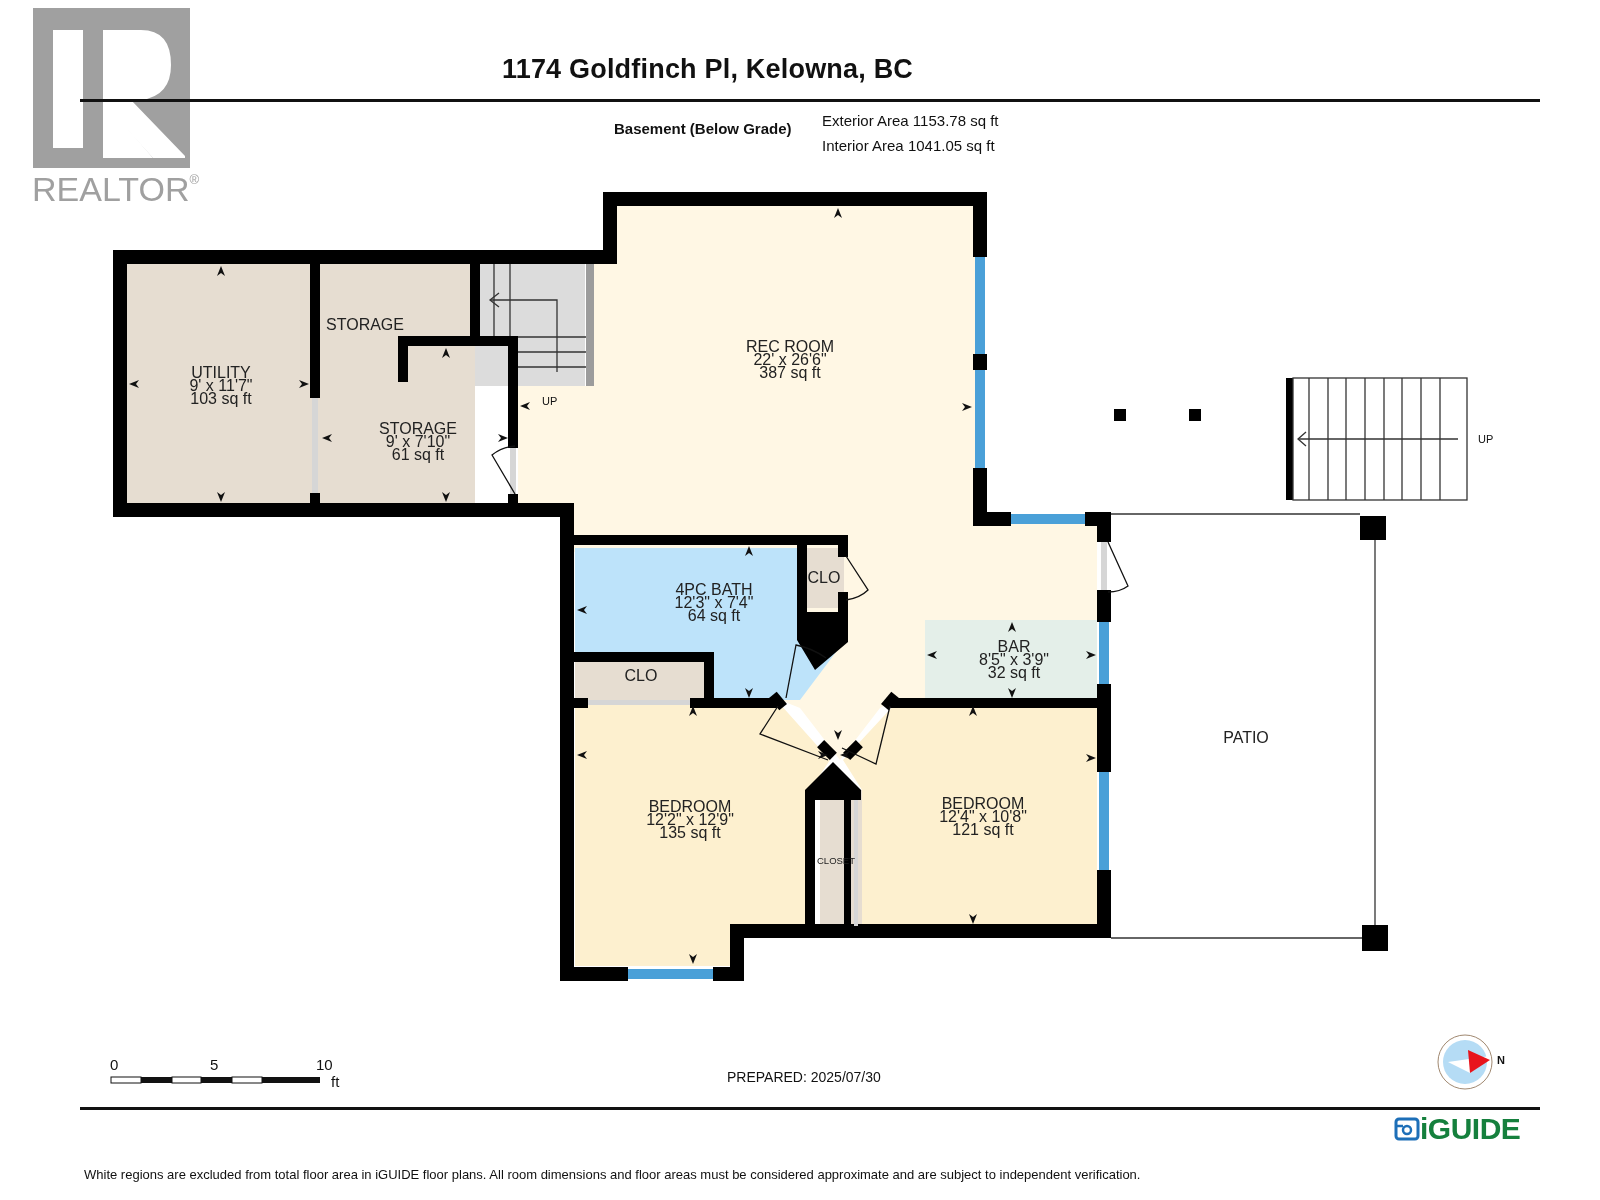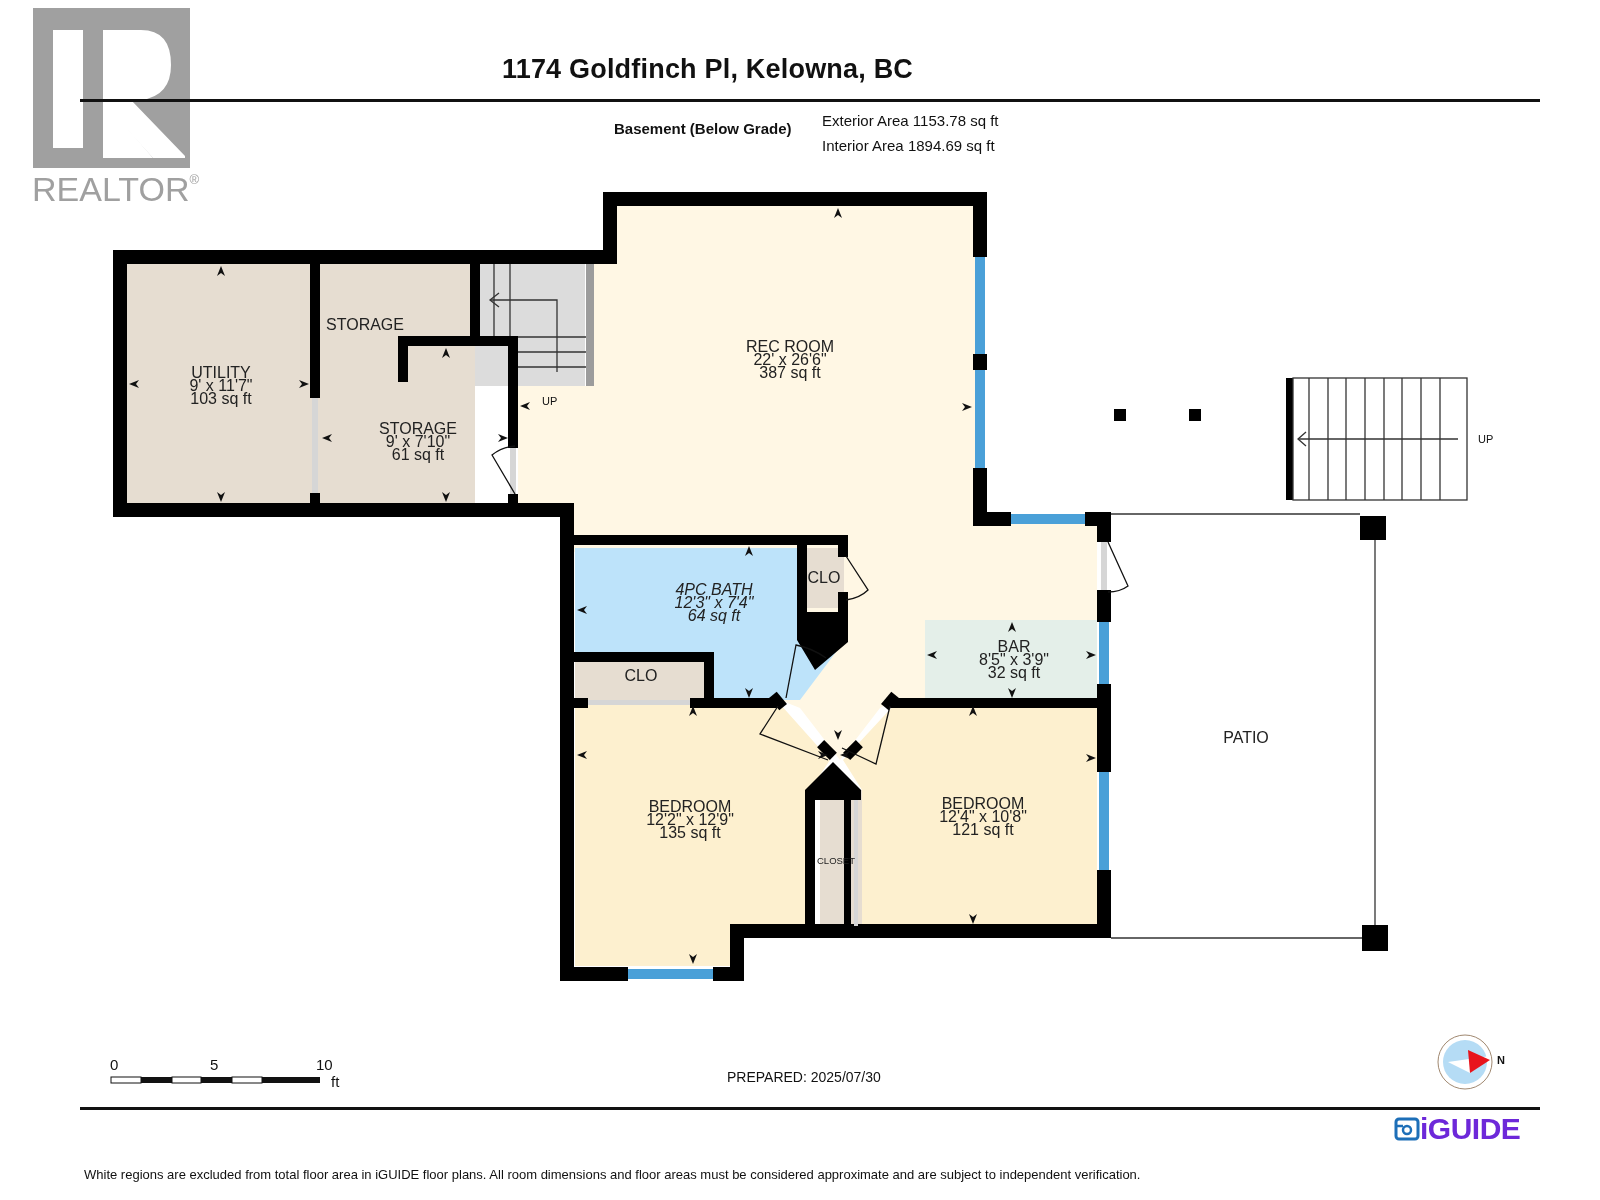--- a/index.html
+++ b/index.html
@@ -12,40 +12,40 @@
   .area-ext { position:absolute; left:822px; top:112px; font-size:15px; }
   .area-int { position:absolute; left:822px; top:137px; font-size:15px; }
   .logo { position:absolute; left:33px; top:8px; width:157px; height:160px; background:#a0a0a0; }
   .logo-text { position:absolute; left:32px; top:170px; font-size:34px; color:#a0a0a0; letter-spacing:0px; }
   .logo-text sup { font-size:13px; vertical-align:top; position:relative; top:2px; }
   .room-label { position:absolute; text-align:center; font-size:16px; line-height:13px; color:#222; transform:translateX(-50%); white-space:nowrap; }
   .scale-nums { position:absolute; top:1056px; font-size:15px; }
   .prepared { position:absolute; left:727px; top:1069px; font-size:14px; }
   .bottom-rule { position:absolute; left:80px; width:1460px; top:1107px; height:3px; background:#111; }
   .disclaimer { position:absolute; left:84px; top:1167px; font-size:13px; }
-  .iguide { position:absolute; left:1394px; top:1112px; font-size:30px; color:#6d28d9; font-weight:bold; letter-spacing:-0.5px; }
+  .iguide { position:absolute; left:1394px; top:1112px; font-size:30px; color:#15803d; font-weight:bold; letter-spacing:-0.5px; }
 </style>
 </head>
 <body>
 
 <div class="logo">
   <svg width="157" height="160" viewBox="0 0 157 160">
     <rect x="0" y="0" width="157" height="160" fill="#a0a0a0"></rect>
     <rect x="20" y="22" width="30" height="118" fill="#fff"></rect>
     <path d="M70 22 L108 22 Q138 22 138 57 Q138 88 108 92 L98 92 L152 148 L152 150 L120 150 L70 95 Z" fill="#fff"></path>
     <path d="M70 92 L120 150 L70 150 Z" fill="#fff"></path>
   </svg>
 </div>
 <div class="logo-text"><span>REALTOR</span><sup>®</sup></div>
 
 <div class="title">1174 Goldfinch Pl, Kelowna, BC</div>
 <div class="title-rule"></div>
 <div class="subtitle-level">Basement (Below Grade)</div>
 <div class="area-ext">Exterior Area 1153.78 sq ft</div>
-<div class="area-int">Interior Area 1894.69 sq ft</div>
+<div class="area-int">Interior Area 1041.05 sq ft</div>
 
 <svg id="plan" viewBox="0 0 1600 1200">
 
   <rect x="125" y="264" width="190" height="240" fill="#e6ddd1"></rect>
   <rect x="315" y="264" width="160" height="240" fill="#e6ddd1"></rect>
   <rect x="475" y="264" width="110" height="122" fill="#dcdcdc"></rect>
   <polygon points="612,206 977,206 977,520 1097,520 1097,700 895,700 880,708 840,760 800,708 780,700 780,552 572,552 572,510 518,510 518,386 590,386 590,264 612,264" fill="#fff7e4"></polygon>
   <polygon points="575,548 800,548 800,640 845,640 800,700 575,700" fill="#bde3fa"></polygon>
   <rect x="800" y="548" width="44" height="60" fill="#e6ddd1"></rect>
   <rect x="575" y="657" width="130" height="43" fill="#e6ddd1"></rect>
@@ -222,21 +222,21 @@
 <div class="room-label" style="left:418px; top:422px;">
   <div>STORAGE</div>
   <div>9' x 7'10"</div>
   <div>61 sq ft</div>
 </div>
 <div class="room-label" style="left:790px; top:340px;">
   <div>REC ROOM</div>
   <div>22' x 26'6"</div>
   <div>387 sq ft</div>
 </div>
-<div class="room-label" style="left:714px; top:583px;font-style:italic;">
+<div class="room-label" style="left:714px; top:583px;">
   <div>4PC BATH</div>
   <div>12'3" x 7'4"</div>
   <div>64 sq ft</div>
 </div>
 <div class="room-label" style="left:824px; top:571px;">
   <div>CLO</div>
 </div>
 <div class="room-label" style="left:641px; top:669px;">
   <div>CLO</div>
 </div>

